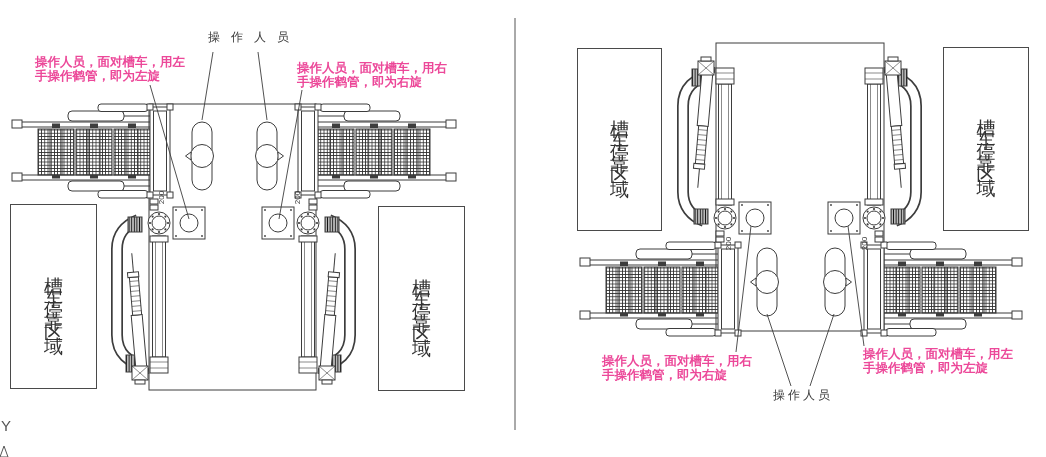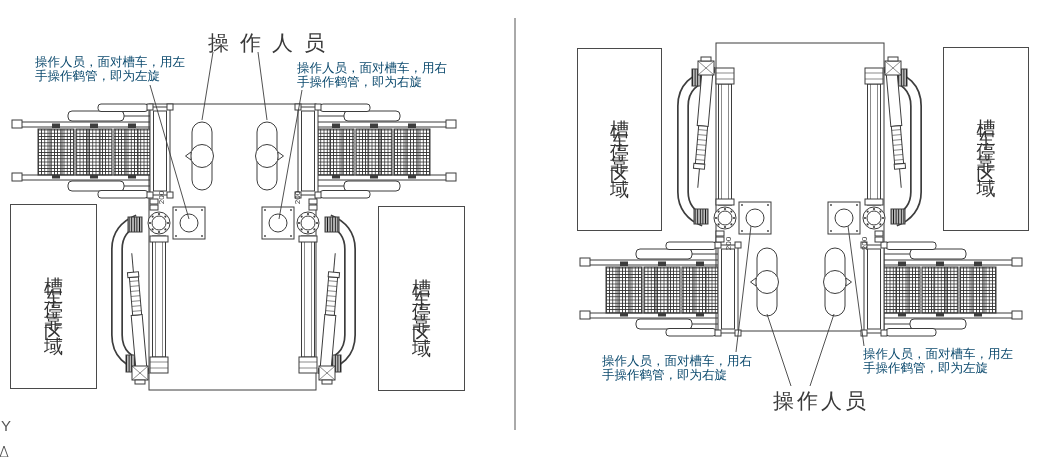--- a/index.html
+++ b/index.html
@@ -5,22 +5,22 @@
   html,body{margin:0;padding:0;background:#e8e8e8;}
   #stage{position:relative;width:1046px;height:457px;background:#ffffff;overflow:hidden;
          font-family:"Liberation Sans","DejaVu Sans",sans-serif;color:#333;}
   #stage svg{position:absolute;left:0;top:0;}
   .ln{fill:none;stroke:#3d3d3d;stroke-width:1;}
   .lnf{fill:#ffffff;stroke:#3d3d3d;stroke-width:1;}
   .thin{fill:none;stroke:#3d3d3d;stroke-width:.6;}
   .dk{fill:#3d3d3d;stroke:none;}
   .ldr{stroke:#3d3d3d;stroke-width:.9;fill:none;}
   .bolt{fill:#3d3d3d;}
-  .note{position:absolute;font-size:12.5px;font-weight:400;line-height:13.5px;white-space:nowrap;color:#0c4a6e;}
-  .biglabel{position:absolute;font-size:21px;font-weight:400;white-space:nowrap;color:#3a3a3a;}
+  .note{position:absolute;font-size:12.5px;font-weight:700;line-height:13.5px;white-space:nowrap;color:#ec4899;}
+  .biglabel{position:absolute;font-size:12px;font-weight:400;white-space:nowrap;color:#3a3a3a;}
   .zonebox{position:absolute;border:1.6px solid #4a4a4a;display:flex;align-items:center;justify-content:center;
            writing-mode:vertical-rl;text-orientation:upright;letter-spacing:12px;font-size:19px;color:#333;background:#fff0;}
   .dim{position:absolute;font-size:8px;color:#333;transform:rotate(-90deg);transform-origin:center;white-space:nowrap;width:18px;text-align:center;}
   .yaxis{position:absolute;font-size:15px;color:#555;}
 </style>
 </head>
 <body>
 
 <div id="stage">
 

